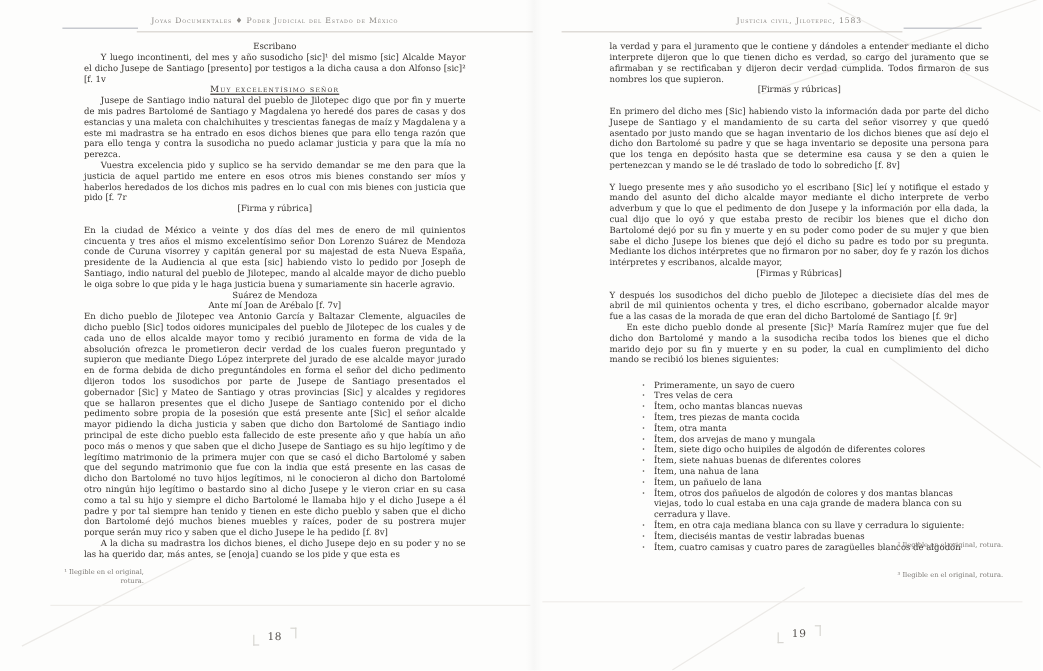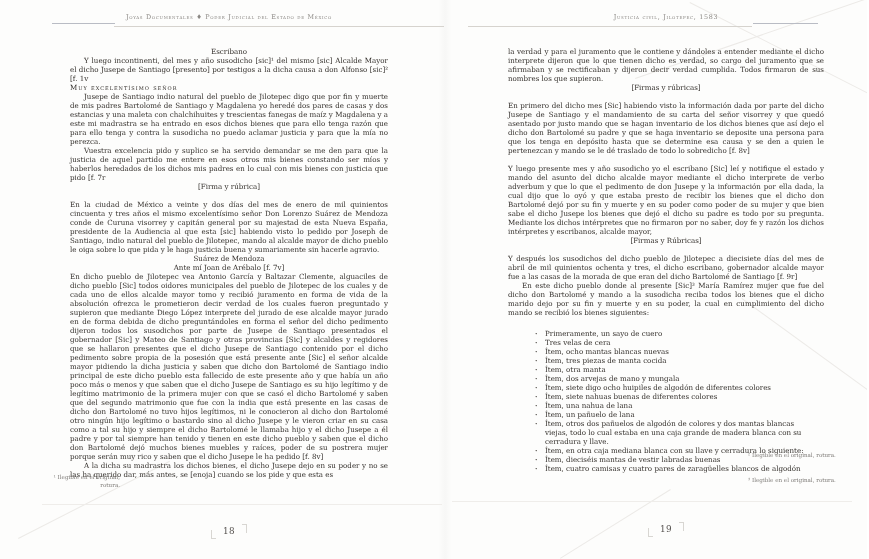--- a/index.html
+++ b/index.html
@@ -19,28 +19,28 @@
   .rule{position:absolute;height:1px;background:#d6d3ce;}
   .rule-long-left{left:114px;top:26px;width:330px;}
   .rule-short-left{left:52px;top:23px;width:63px;background:#b9bcc4;}
   .rule-long-right{left:468px;top:26px;width:284px;}
   .rule-short-right{left:753px;top:23px;width:65px;background:#b9bcc4;}
   .page-bottom-edge{position:absolute;height:1px;background:#efedea;}
   .edge-left{left:42px;top:504px;width:400px;}
   .edge-right{left:452px;top:501px;width:400px;}
   
   .textcol{
-    position:absolute;top:47px;font-size:7.1px;line-height:9px;
+    position:absolute;top:34px;font-size:7.1px;line-height:9px;
     text-align:justify;
   }
   .textcol-left{left:70px;width:318px;}
   .textcol-right{left:508px;width:316px;}
   .textcol p{margin:0;}
   .b-center{text-align:center;}
-  .b-sc{font-variant:small-caps;letter-spacing:1px;}
+  .b-sc{text-align:center;font-variant:small-caps;letter-spacing:1px;text-decoration:underline;}
   .b-ind{text-indent:14px;}
   .gap{margin-top:9px !important;}
   
   .inv{margin:12px;padding:0;list-style:none;text-align:left;}
   .inv li{position:relative;padding-left:25px;}
   .inv li::before{
     content:"·";position:absolute;left:15px;top:0;color:#55514c;font-weight:bold;
   }
   
   .note{

